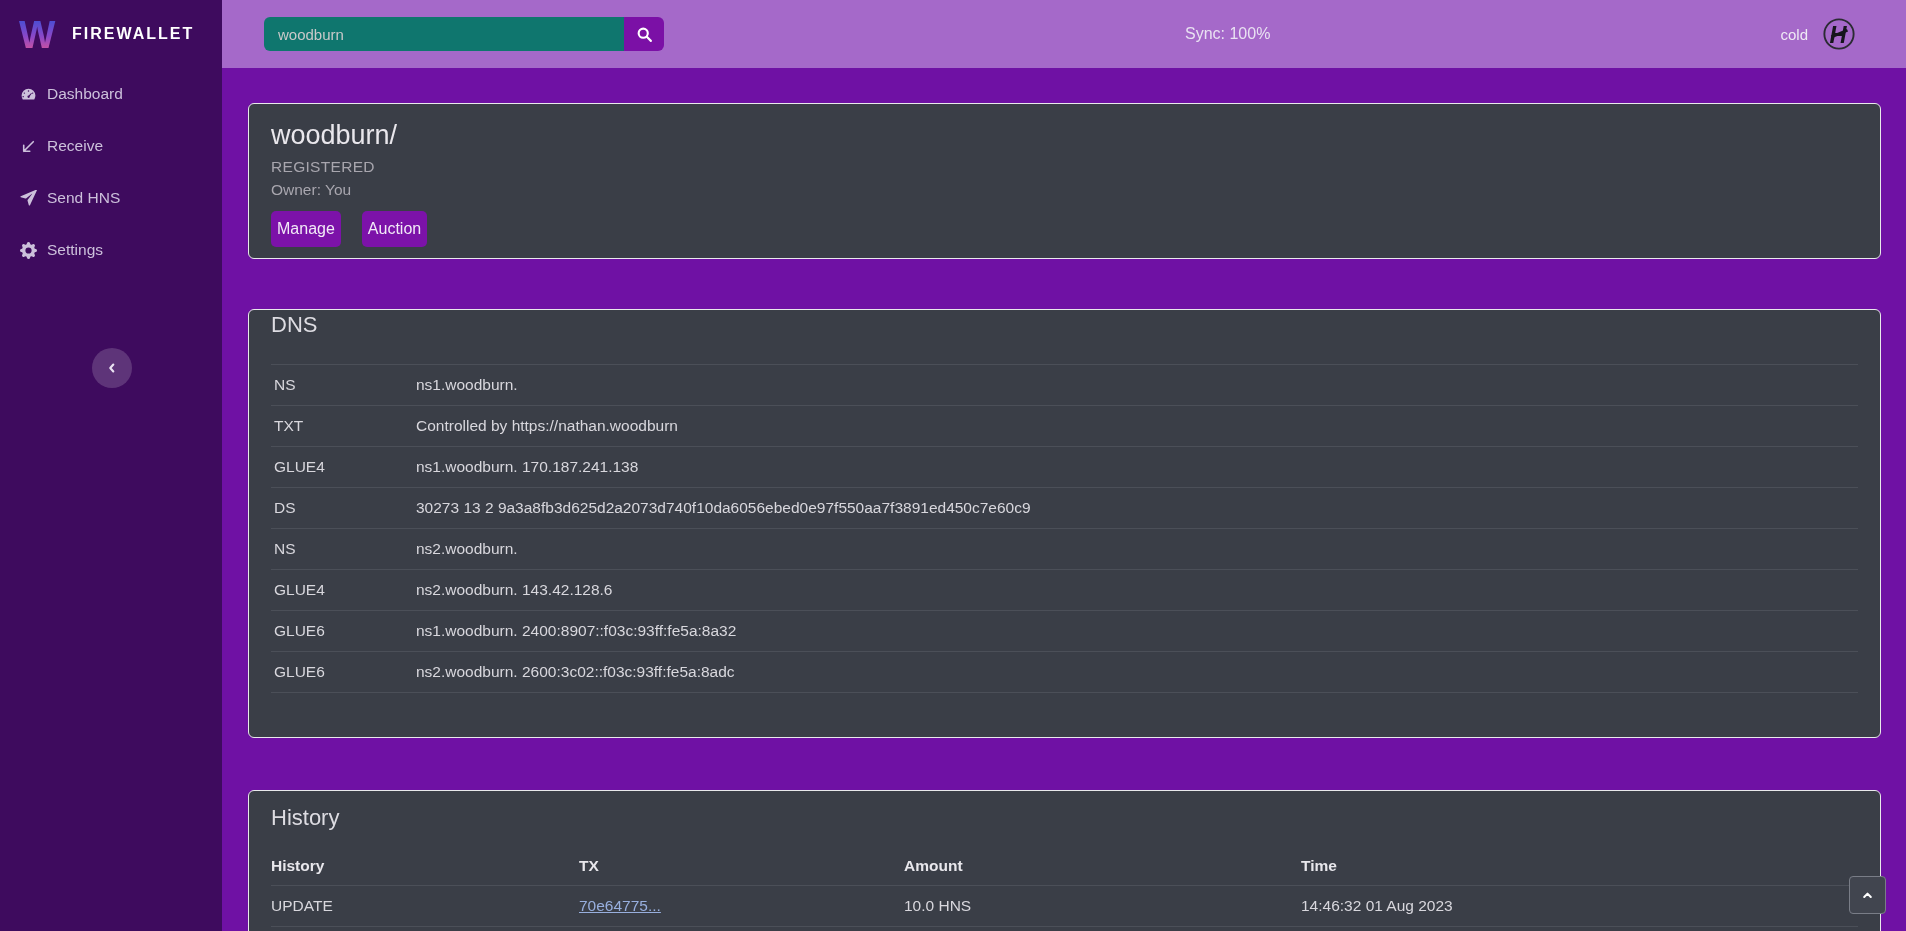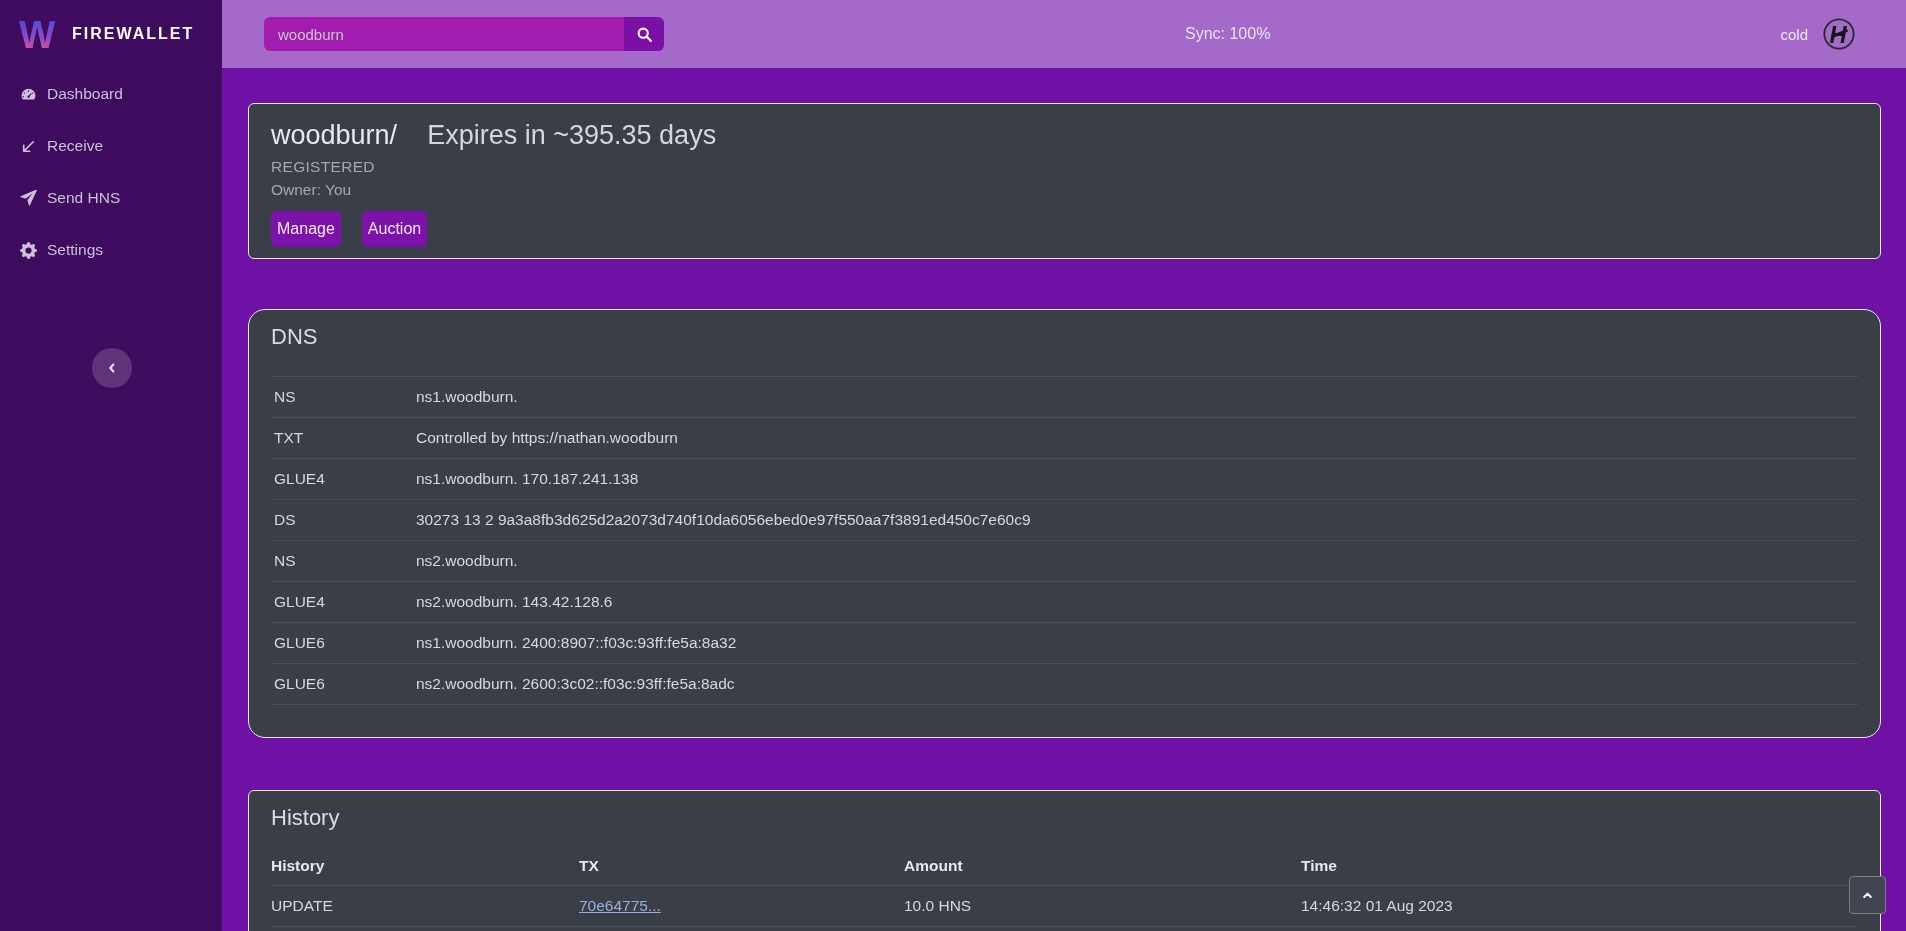--- a/index.html
+++ b/index.html
@@ -16,21 +16,21 @@
   .nav-icon { display:flex; }
   .nav-icon svg { width:17px; height:17px; display:block; }
   .collapse-btn { position:absolute; left:92px; top:348px; width:40px; height:40px; border-radius:50%;
                   background:rgba(255,255,255,0.17); border:none; color:#EAE2F2; cursor:pointer;
                   display:flex; align-items:center; justify-content:center; }
   .collapse-btn svg { width:14px; height:14px; }
 
   
   .topbar { position:fixed; left:222px; top:0; right:0; height:68px; background:#A569C9; z-index:9; }
   .search-group { position:absolute; left:42px; top:17px; display:flex; }
-  .search-input { width:360px; height:34px; background:#a21caf; border:none; border-radius:6px 0 0 6px;
+  .search-input { width:360px; height:34px; background:#0f766e; border:none; border-radius:6px 0 0 6px;
                   color:#C9C9C9; font-size:15px; padding:0 14px; outline:none;
                   font-family:"Liberation Sans", sans-serif; }
   .search-btn { width:40px; height:34px; background:#7B10A6; border:none; border-radius:0 6px 6px 0;
                 display:flex; align-items:center; justify-content:center; cursor:pointer; }
   .search-btn svg { width:17px; height:17px; }
   .sync { position:absolute; left:963px; top:0; height:68px; display:flex; align-items:center;
           color:#E9E2F2; font-size:16px; }
   .wallet-group { position:absolute; right:50px; top:0; height:68px; display:flex; align-items:center; gap:14px; }
   .wallet-name { color:#EFEAF5; font-size:15px; }
   .hns-logo svg { width:34px; height:34px; display:block; cursor:pointer; }
@@ -44,21 +44,21 @@
   .muted { font-size:15.5px; color:#A8A6AE; }
   .domain-status { margin-top:6px; letter-spacing:.3px; }
   .domain-owner { margin-top:5px; }
   .btn-row { margin-top:12px; display:flex; gap:21px; }
   .pbtn { background:#7C12A9; color:#F2EAF7; border:none; border-radius:5px; font-size:16px;
           height:36px; padding:0 6px; cursor:pointer; font-family:"Liberation Sans", sans-serif; }
   .expires { font-size:27px; color:#D6D4DC; line-height:34px; }
 
   .card h2 { font-size:22px; font-weight:400; color:#DDDCE2; }
 
-  .dns-card { height:429px; padding:14px 22px 0; margin-bottom:52px; overflow:hidden;border-radius:17px; }
+  .dns-card { height:429px; padding:2px 22px 0; margin-bottom:52px; overflow:hidden; }
   .dns-table { width:100%; border-collapse:collapse; margin-top:26px; font-size:15.5px; table-layout:fixed; }
   .dns-table td { height:41px; border-top:1px solid #4B4F58; color:#D8D7DD; vertical-align:middle; }
   .dns-table tr:last-child td { border-bottom:1px solid #4B4F58; }
   .rec-type { padding-left:3px; }
 
   .history-card { min-height:320px; padding:14px 22px; }
   .history-table { width:100%; border-collapse:collapse; margin-top:16px; font-size:15.5px; table-layout:fixed; }
   .history-table th { text-align:left; font-weight:bold; color:#E8E7EC; height:38px; vertical-align:middle; }
   .history-table td { height:41px; border-top:1px solid #4B4F58; color:#D8D7DD; vertical-align:middle; }
   .tx-link { color:#98AFDE; text-decoration:underline; cursor:pointer; }
@@ -164,21 +164,20 @@
   <section class="card domain-card">
     <div>
       <h1 class="domain-title">woodburn/</h1>
       <div class="muted domain-status">REGISTERED</div>
       <div class="muted domain-owner">Owner: You</div>
       <div class="btn-row">
         <button class="pbtn">Manage</button>
         <button class="pbtn">Auction</button>
       </div>
     </div>
-    <div class="expires">Expires in ~395.35 days</div>
   </section>
 
   <section class="card dns-card">
     <h2>DNS</h2>
     <table class="dns-table">
       <colgroup>
           <col style="width:145px">
           <col>
         </colgroup>
       <tbody>

